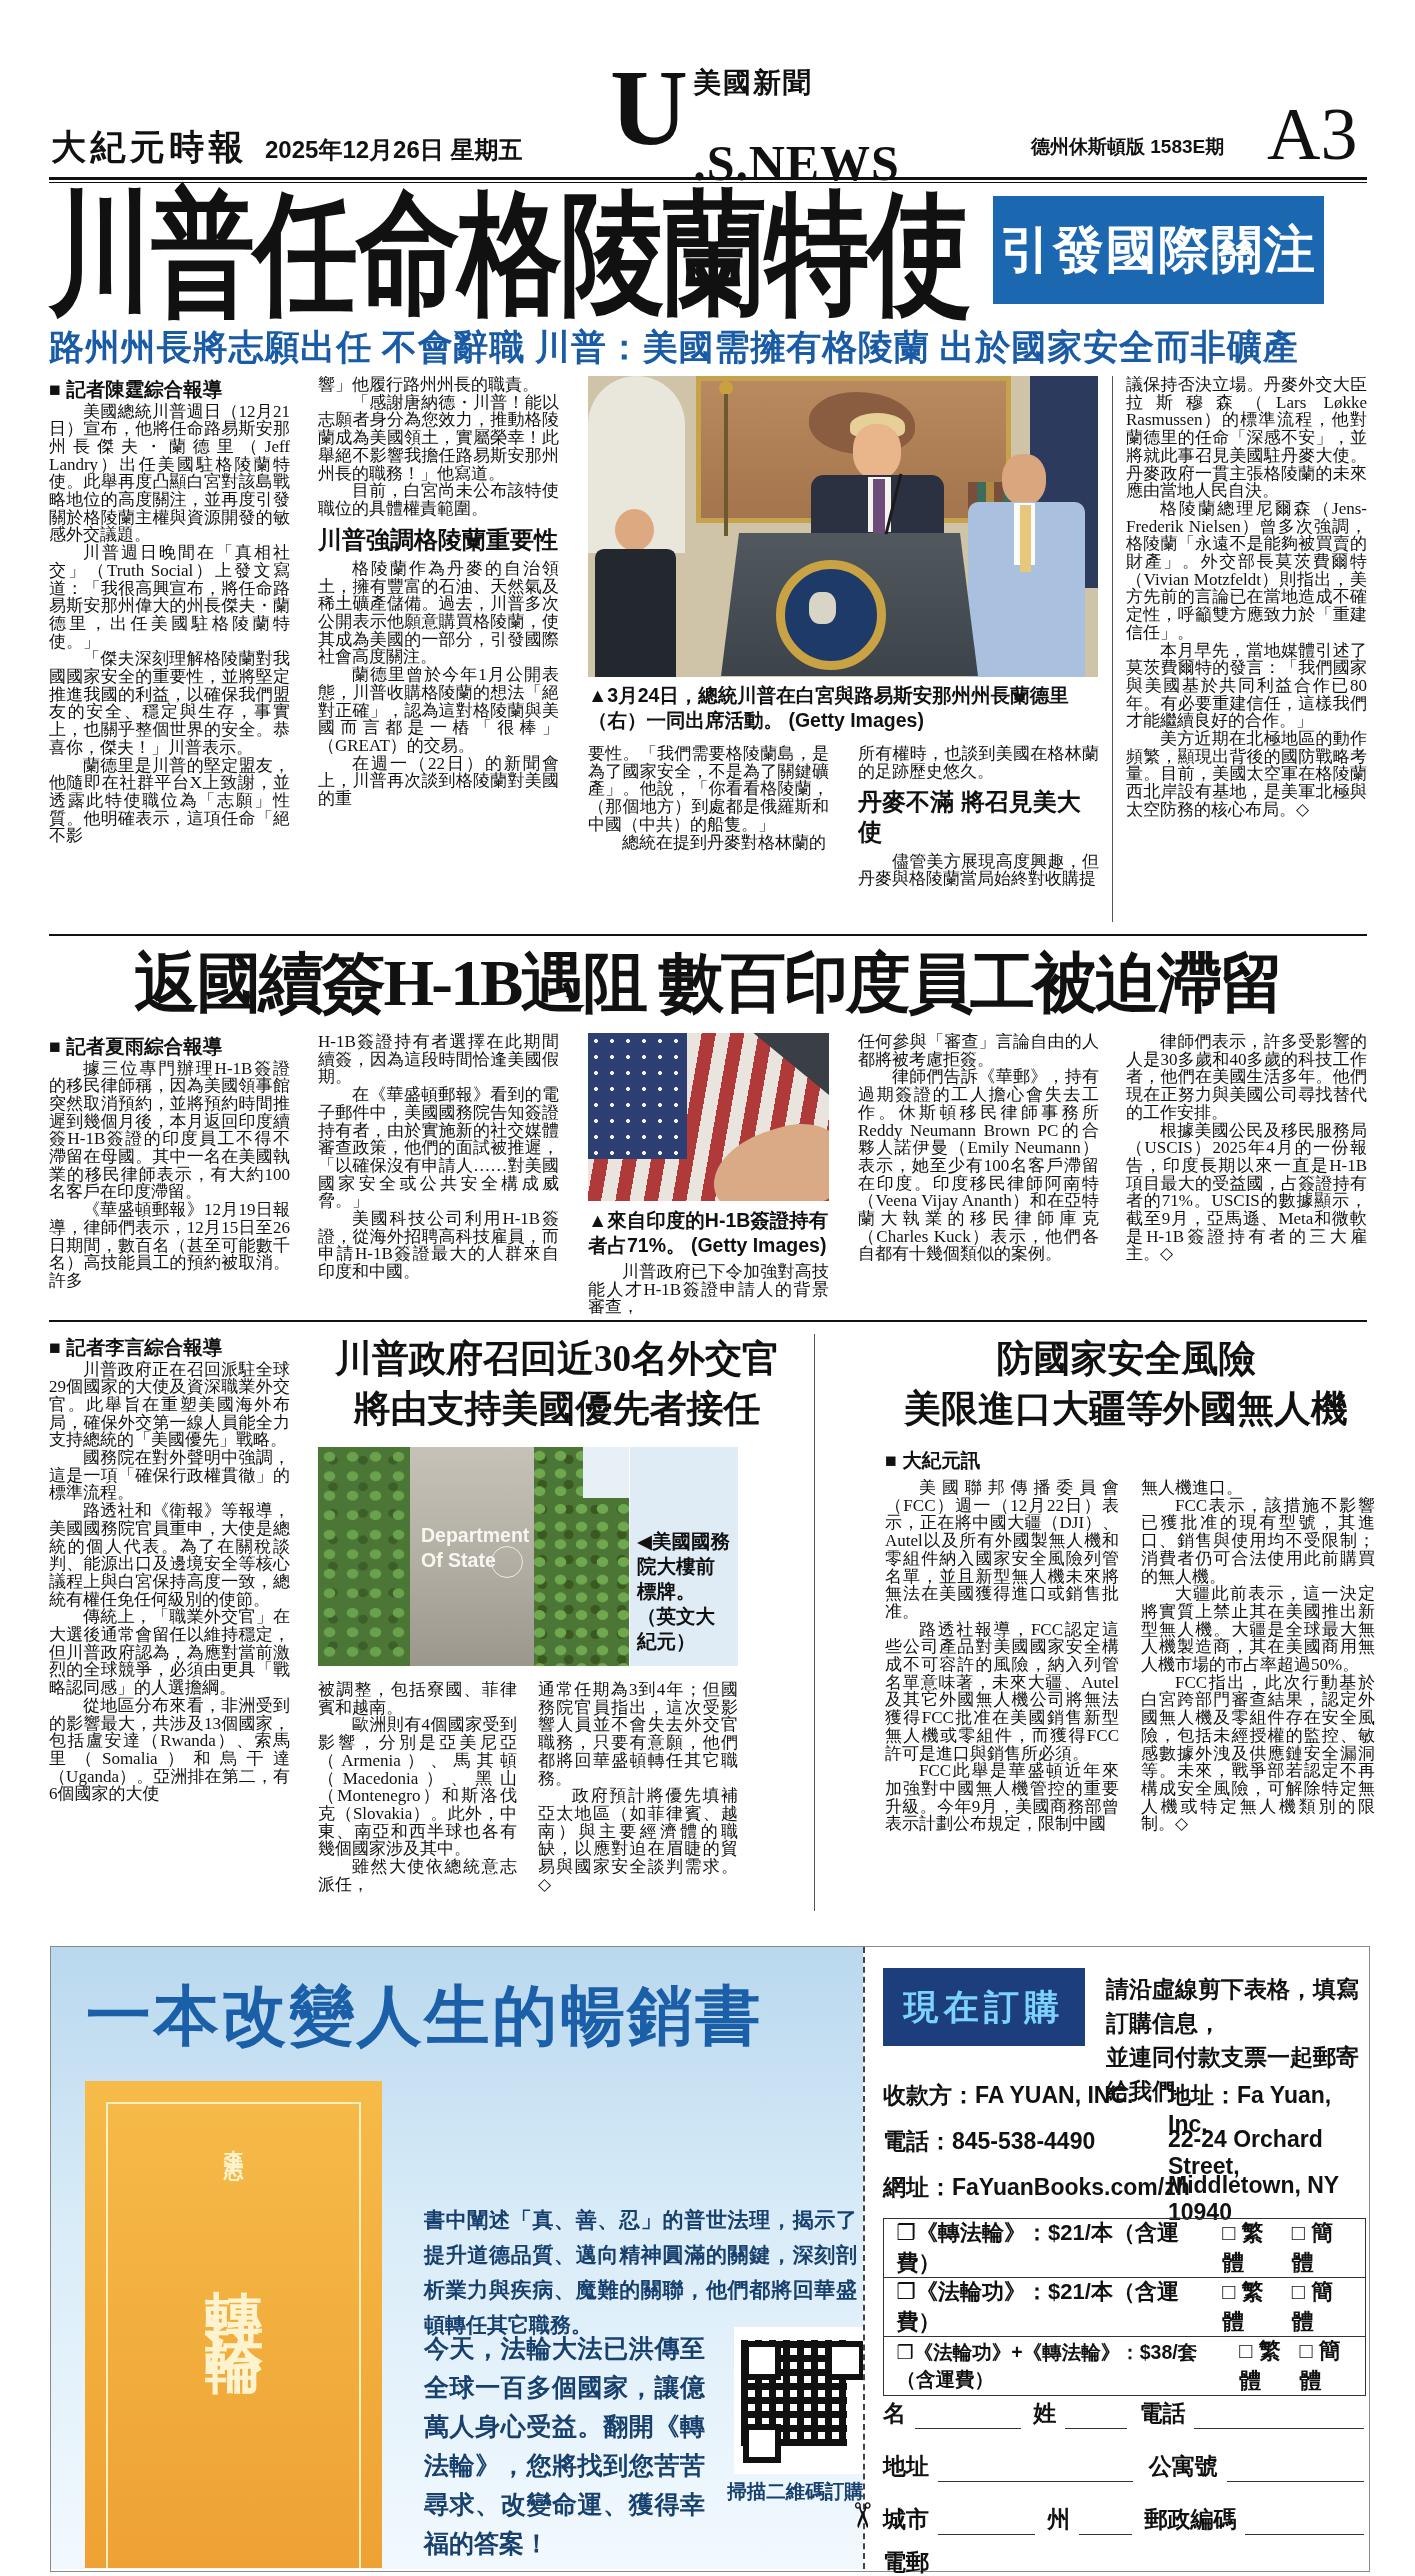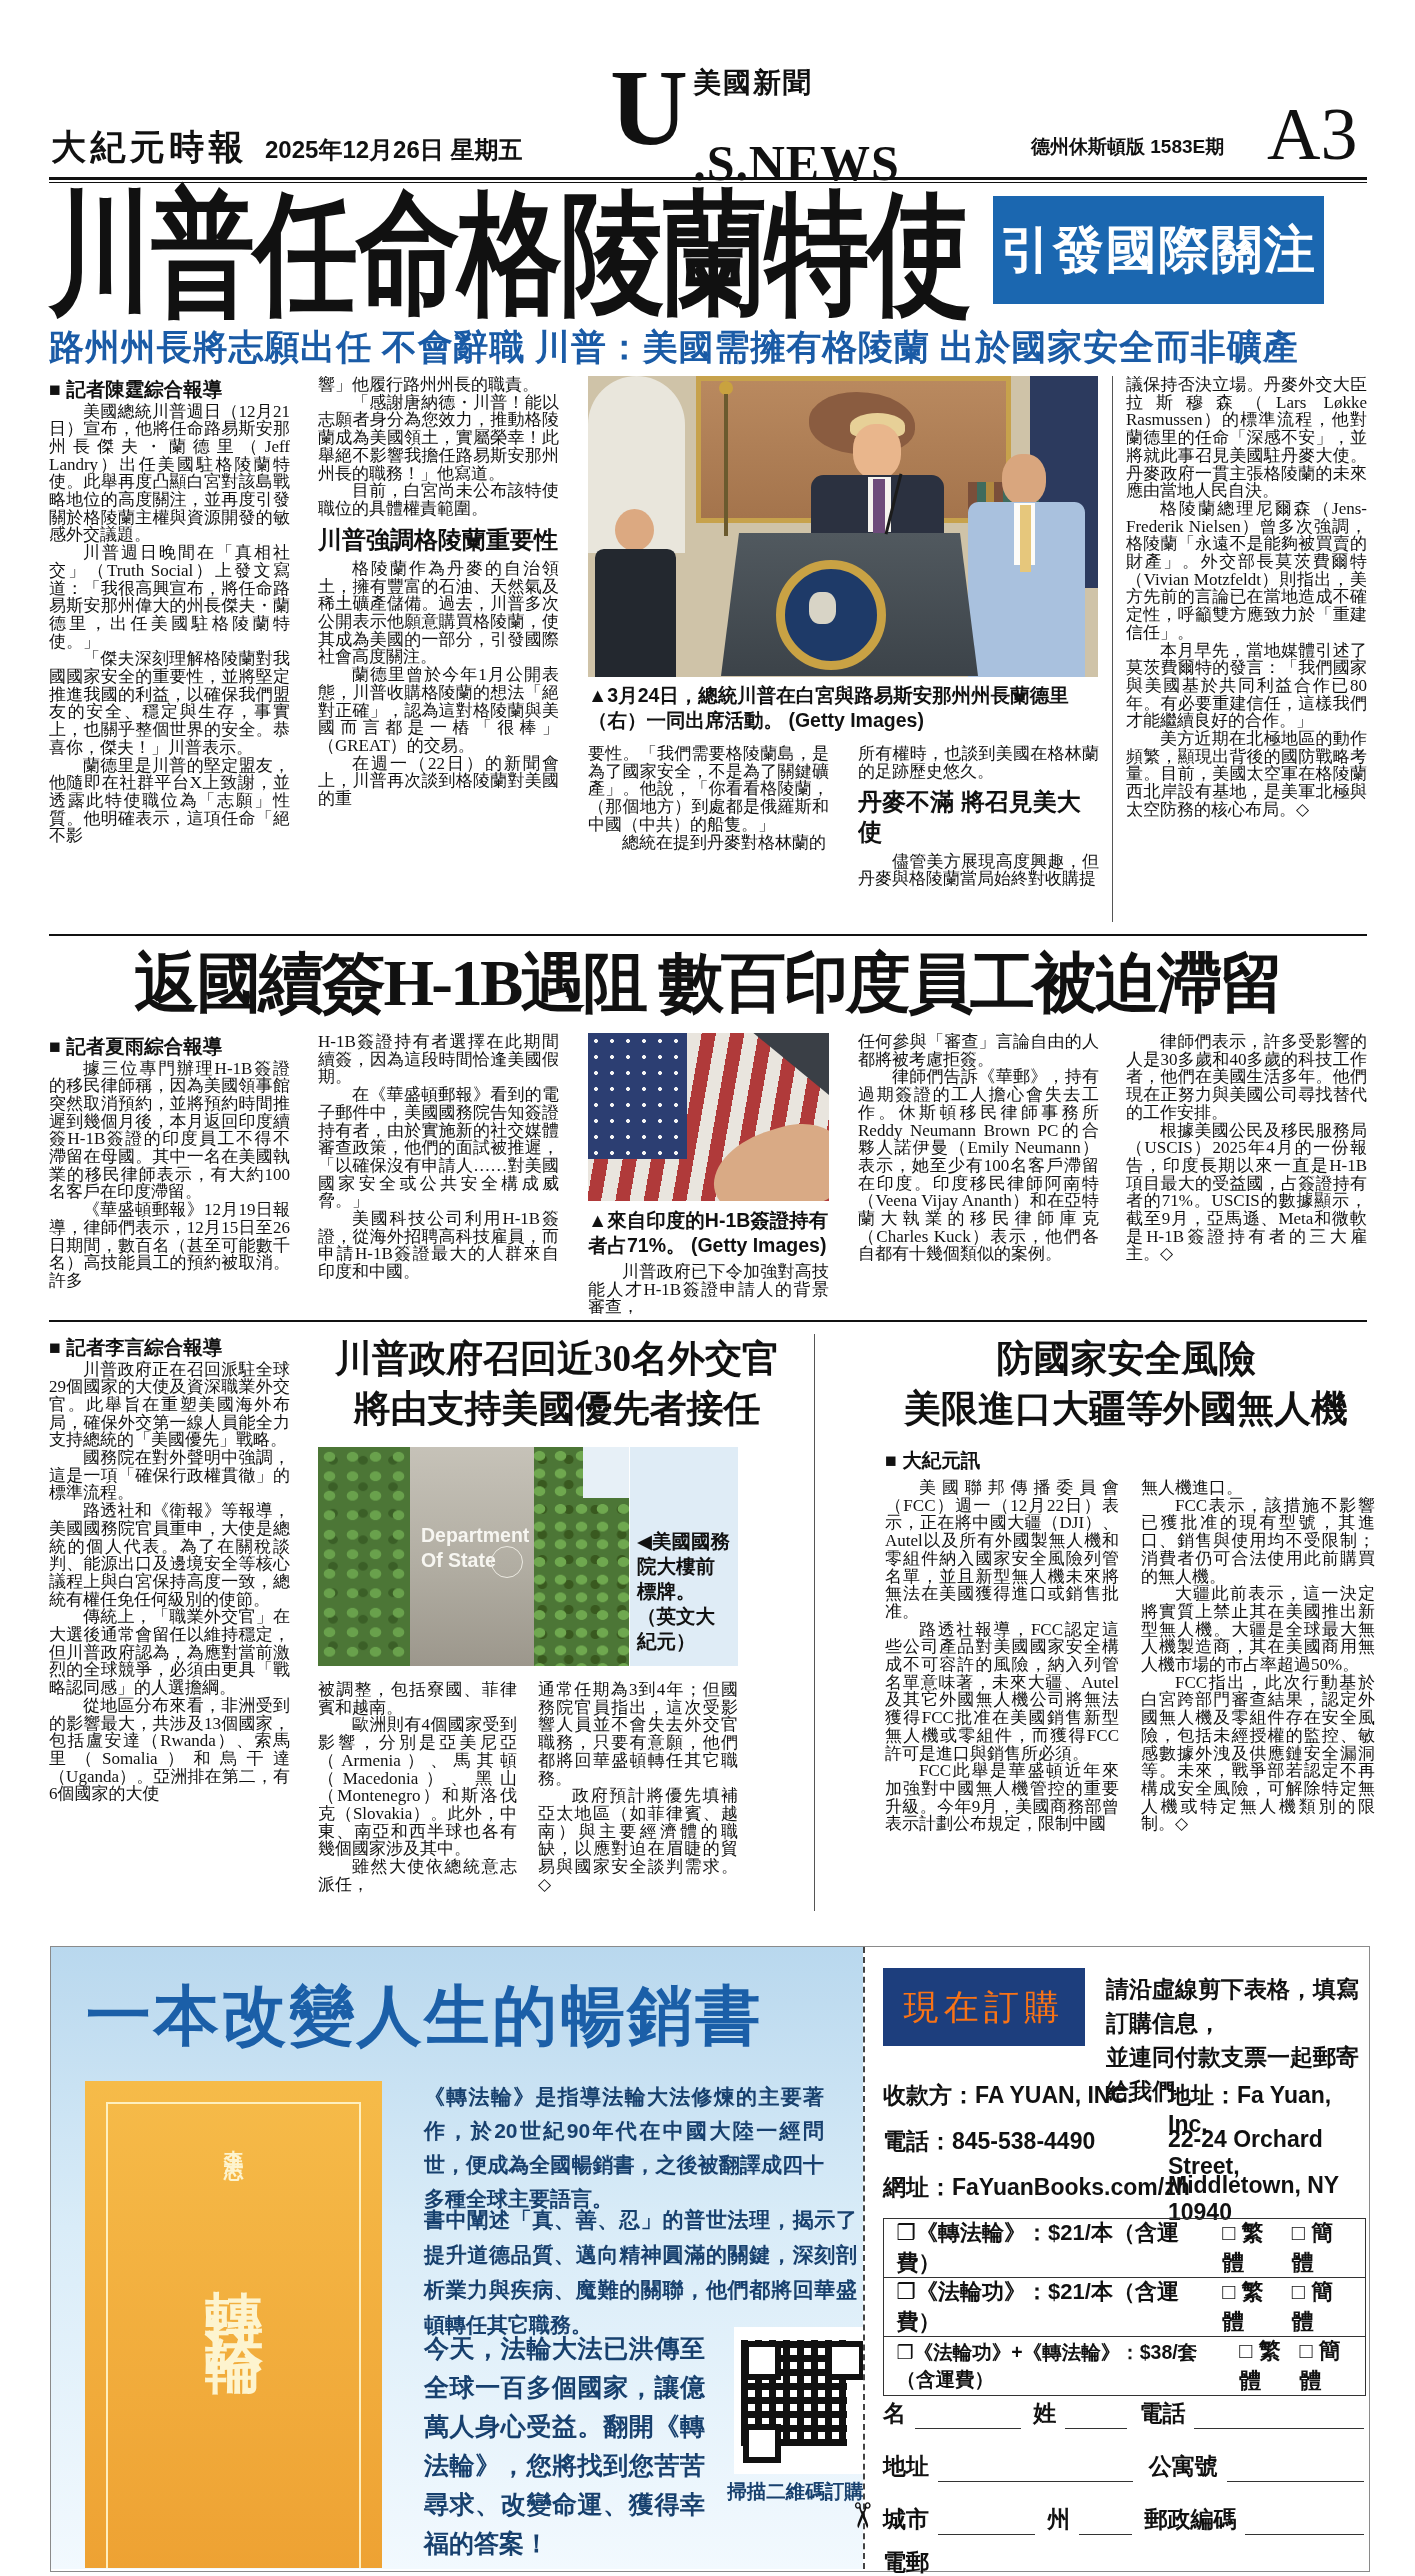--- a/index.html
+++ b/index.html
@@ -232,41 +232,40 @@
   <div class="adbox">
     <div class="sky">
       <div class="abs adtitle serif" style="left:35px;top:25px;">一本改變人生的暢銷書</div>
 
       <div class="abs" style="left:34px;top:134px;width:297px;height:487px;background:linear-gradient(180deg,#f6bb49,#eea233);">
         <div class="abs" style="left:21px;top:21px;right:21px;bottom:0;border:2.7px solid rgba(255,246,205,0.9);border-bottom:none;"></div>
         <div class="abs" style="left:50%;top:53px;transform:translateX(-50%);writing-mode:vertical-rl;font-size:19.5px;font-weight:bold;color:#fdf4cf;letter-spacing:5.3px;">李洪志</div>
         <div class="abs" style="left:50%;top:164px;transform:translateX(-50%);writing-mode:vertical-rl;font-size:58px;font-weight:900;color:#fdf4cf;letter-spacing:23px;">轉法輪</div>
       </div>
 
-      <div class="abs adp" style="left:373px;top:133px;width:400px;font-size:21px;line-height:34px;">《轉法輪》是指導法輪大法修煉的主要著作，於20世紀90年代在中國大陸一經問世，便成為全國暢銷書，之後被翻譯成四十多種全球主要語言。</div>
       <div class="abs adp" style="left:373px;top:255px;width:433px;font-size:21px;line-height:35px;">書中闡述「真、善、忍」的普世法理，揭示了提升道德品質、邁向精神圓滿的關鍵，深刻剖析業力與疾病、魔難的關聯，他們都將回華盛頓轉任其它職務。</div>
       <div class="abs adp" style="left:373px;top:382px;width:281px;font-size:25px;line-height:39px;">今天，法輪大法已洪傳至全球一百多個國家，讓億萬人身心受益。翻開《轉法輪》，您將找到您苦苦尋求、改變命運、獲得幸福的答案！</div>
 
       <div class="abs" style="left:683px;top:380px;width:120px;height:133px;background:#fff;padding:7px;">
         <div style="width:106px;height:106px;margin-top:6.2px;background:
           repeating-linear-gradient(90deg,#111 0 7px,transparent 7px 14px),
           repeating-linear-gradient(0deg,#111 0 7px,transparent 7px 14px);"></div>
         <div class="abs" style="left:8.8px;top:14px;width:26.5px;height:26.5px;background:#fff;border:6.2px solid #111;"></div>
         <div class="abs" style="left:92px;top:14px;width:26.5px;height:26.5px;background:#fff;border:6.2px solid #111;"></div>
         <div class="abs" style="left:8.8px;top:97px;width:26.5px;height:26.5px;background:#fff;border:6.2px solid #111;"></div>
       </div>
       <div class="abs adp" style="left:665px;top:531px;width:159px;font-size:19.5px;text-align:center;">掃描二維碼訂購</div>
     </div>
 
     <div class="abs" style="left:812px;top:0;height:622px;border-left:2.7px dashed #444;"></div>
     <div class="abs" style="left:796px;top:548px;font-size:35px;transform:rotate(90deg);">✂</div>
 
     <div class="abs" style="left:832px;top:0;width:485px;height:622px;">
       <div class="abs" style="left:0;top:21px;width:202px;height:78px;background:#1d3e7d;display:flex;align-items:center;justify-content:center;">
-        <span class="sans" style="color:#f97316;font-weight:400;font-size:35px;letter-spacing:5.3px;">現在訂購</span>
+        <span class="sans" style="color:#7dd3fc;font-weight:700;font-size:35px;letter-spacing:5.3px;">現在訂購</span>
       </div>
       <div class="abs coupon-label" style="left:223px;top:25px;width:265px;line-height:34px;">
         <div>請沿虛線剪下表格，填寫訂購信息，</div>
         <div>並連同付款支票一起郵寄給我們</div>
       </div>
 
       <div class="abs coupon-label" style="left:0;top:133px;">收款方：FA YUAN, INC.</div>
       <div class="abs coupon-label" style="left:0;top:179px;">電話：845-538-4490</div>
       <div class="abs coupon-label" style="left:0;top:225px;">網址：FaYuanBooks.com/zh</div>
       <div class="abs coupon-label" style="left:285px;top:133px;">地址：Fa Yuan, Inc.</div>

